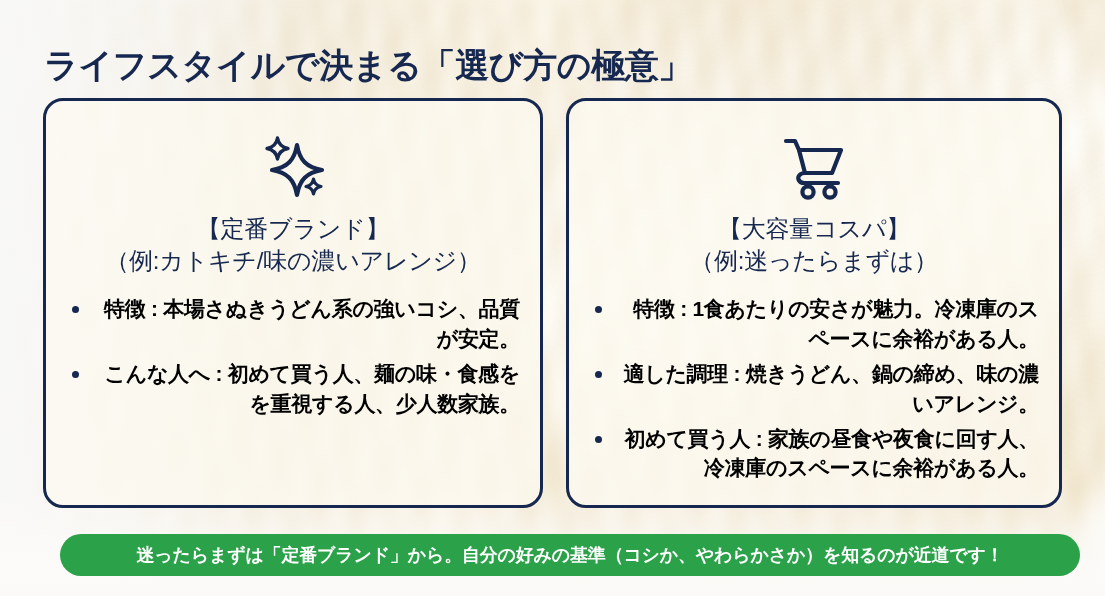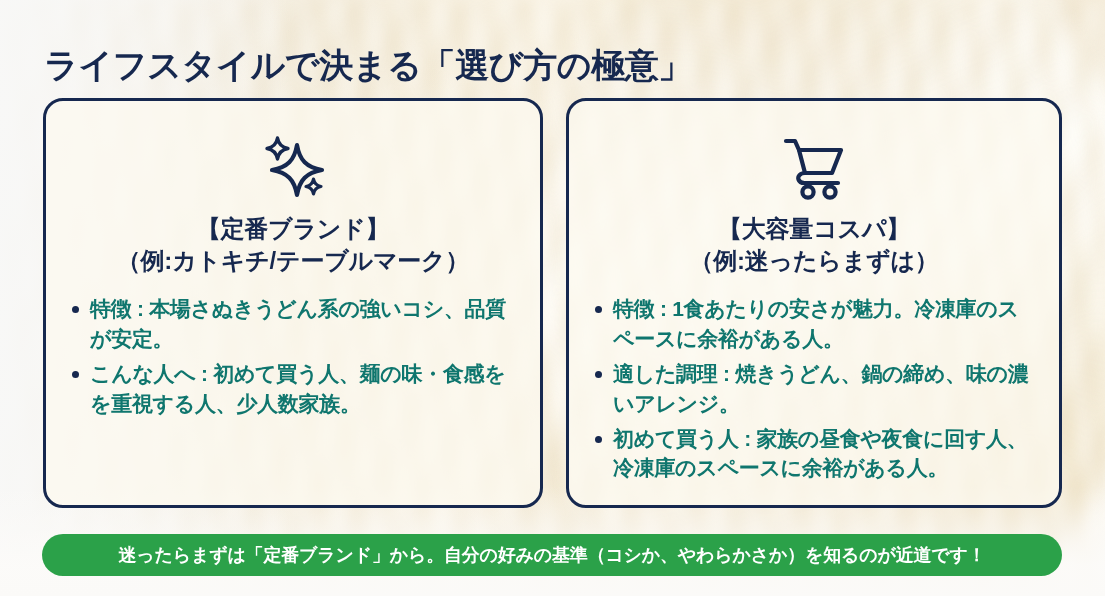--- a/index.html
+++ b/index.html
@@ -126,57 +126,58 @@
     display: flex;
     align-items: center;
     justify-content: center;
   }
   .icon-wrap svg { display: block; }
 
   .card-heading {
     text-align: center;
     color: #16284f;
     font-size: 24px;
-    font-weight: 700;
+    font-weight: 400;
     line-height: 1.32;
     letter-spacing: -0.2px;
     margin-top: 4px;
   }
   .card-heading .line2 { display: block; }
 
   .bullets {
     list-style: none;
     margin: 18px 0 0 0;
     padding: 0;
   }
   .bullets li {
     position: relative;
-    color: #0f766e;
+    color: #000000;
     font-size: 21px;
     font-weight: 600;
     line-height: 1.42;
     padding-left: 24px;
     margin-bottom: 5px;
     letter-spacing: -0.3px;
+    text-align: right;
   }
   .bullets li::before {
     content: "";
     position: absolute;
     left: 6px;
     top: 12px;
     width: 7px;
     height: 7px;
     border-radius: 50%;
     background: #16284f;
   }
 
   
   .banner {
     position: absolute;
-    left: 42px;
+    left: 60px;
     top: 534px;
     width: 1020px;
     height: 42px;
     box-sizing: border-box;
     border-radius: 21px;
     background: #2ba149;
     color: #ffffff;
     font-size: 18px;
     font-weight: 700;
     letter-spacing: -0.2px;
@@ -203,21 +204,21 @@
     <div class="icon-wrap">
       <svg width="74" height="74" viewBox="0 0 74 74" fill="none" stroke="#16284f" stroke-width="4.2" stroke-linejoin="round" stroke-linecap="round">
         <path d="M41 16 C43.6 31.4 50.6 38.4 66 41 C50.6 43.6 43.6 50.6 41 66 C38.4 50.6 31.4 43.6 16 41 C31.4 38.4 38.4 31.4 41 16 Z"></path>
         <path d="M21.5 9 C22.6 15.3 25.7 18.4 32 19.5 C25.7 20.6 22.6 23.7 21.5 30 C20.4 23.7 17.3 20.6 11 19.5 C17.3 18.4 20.4 15.3 21.5 9 Z" stroke-width="3.4"></path>
         <path d="M57.5 50 C58.3 54.4 60.6 56.7 65 57.5 C60.6 58.3 58.3 60.6 57.5 65 C56.7 60.6 54.4 58.3 50 57.5 C54.4 56.7 56.7 54.4 57.5 50 Z" stroke-width="3.2"></path>
       </svg>
     </div>
 
     <div class="card-heading">
       <span>【定番ブランド】</span>
-      <span class="line2">（例:カトキチ/テーブルマーク）</span>
+      <span class="line2">（例:カトキチ/味の濃いアレンジ）</span>
     </div>
 
     <ul class="bullets">
       <li>特徴 : 本場さぬきうどん系の強いコシ、品質が安定。</li>
       <li>こんな人へ : 初めて買う人、麺の味・食感をを重視する人、少人数家族。</li>
     </ul>
   </section>
 
   <section class="card card-right">
     <div class="icon-wrap">

